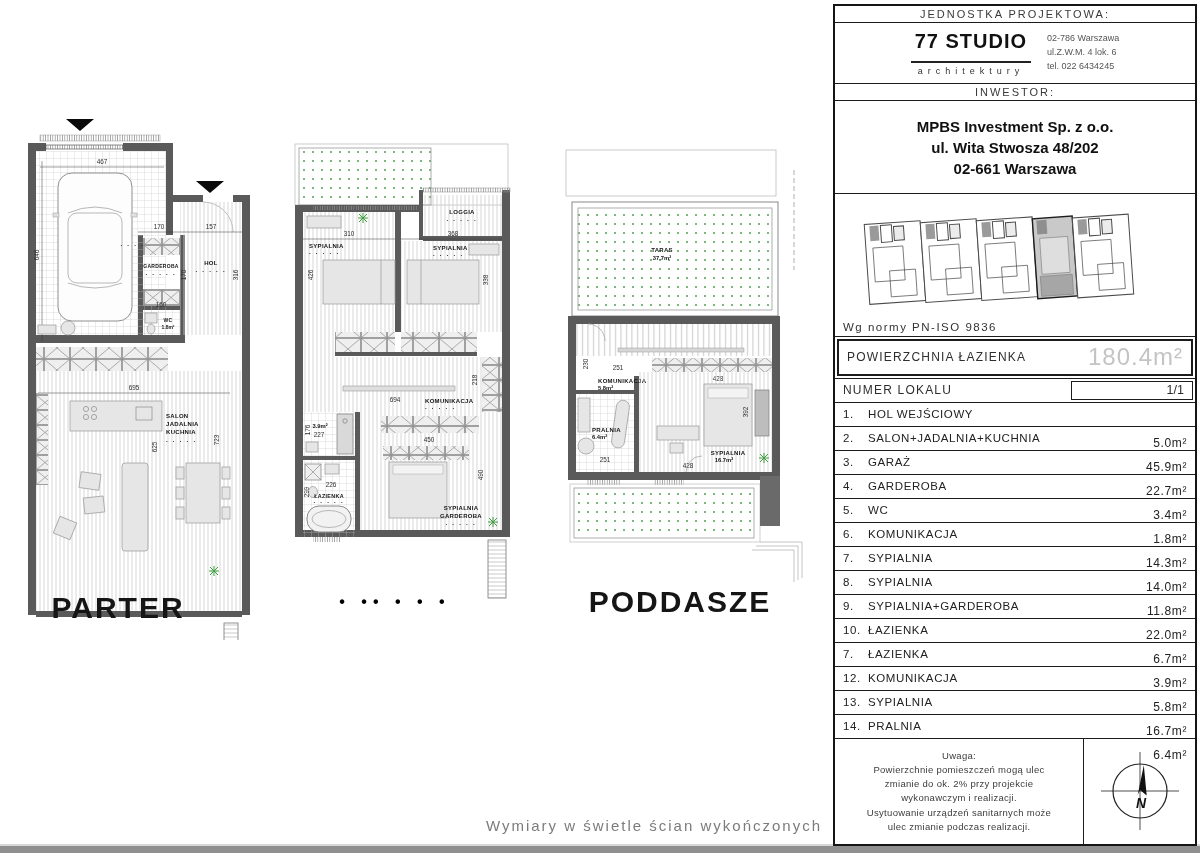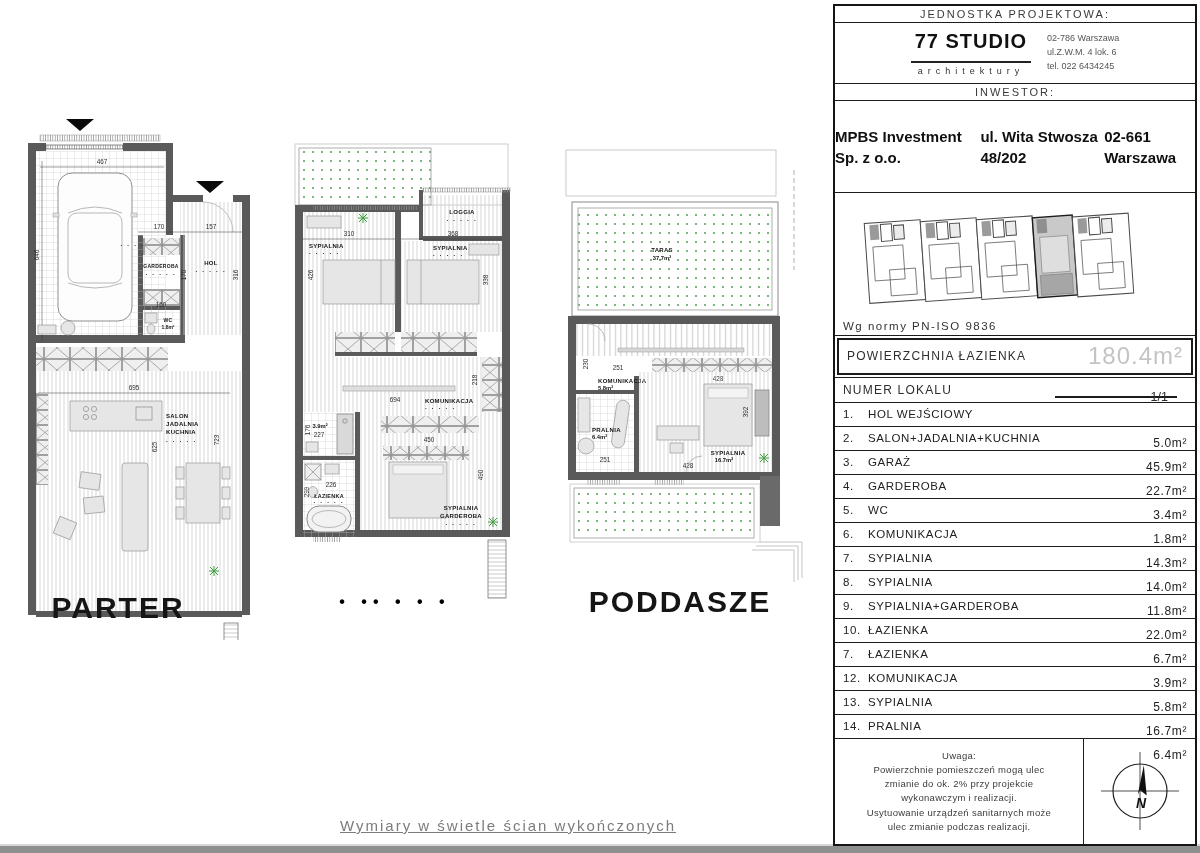--- a/index.html
+++ b/index.html
@@ -14,38 +14,38 @@
   .dots-label{font-size:16px;letter-spacing:6px;fill:#000;font-weight:bold;}
   .wall{fill:#5a5a5a;}
   .furn{fill:#e6e6e6;stroke:#979797;stroke-width:.7;}
   .panel{position:absolute;left:833px;top:4px;width:364px;height:842px;border:2px solid #151515;display:flex;flex-direction:column;color:#2e2e2e;background:#fff;}
   .hdr{height:18px;display:flex;align-items:center;justify-content:center;font-size:11px;letter-spacing:2px;color:#3a3a3a;border-bottom:1.5px solid #1c1c1c;}
   .studio{height:64px;display:flex;align-items:center;justify-content:center;gap:16px;border-bottom:1.5px solid #1c1c1c;}
   .logo{text-align:center;}
   .logo-name{font-size:20px;font-weight:800;letter-spacing:1px;color:#111;border-bottom:2px solid #222;padding:0 4px 8px;}
   .logo-sub{font-size:9px;letter-spacing:5px;color:#333;margin-top:3px;}
   .addr{font-size:9px;color:#555;line-height:1.55;}
-  .investor{height:97px;display:flex;flex-direction:row;align-items:center;justify-content:center;font-size:15px;font-weight:600;color:#101010;line-height:1.4;border-bottom:1.5px solid #1c1c1c;}
+  .investor{height:97px;display:flex;flex-direction:column;align-items:center;justify-content:center;font-size:15px;font-weight:600;color:#101010;line-height:1.4;border-bottom:1.5px solid #1c1c1c;}
   .siteplan{height:150px;position:relative;border-bottom:1.5px solid #1c1c1c;}
   .norm{position:absolute;left:8px;bottom:3px;font-size:11.5px;letter-spacing:1.5px;color:#333;}
   .sec-area{border-bottom:1.5px solid #1c1c1c;padding:2px;}
   .arearow{height:37px;border:2px solid #1c1c1c;display:flex;align-items:center;justify-content:space-between;padding:0 8px;}
   .arealabel{font-size:12px;letter-spacing:1.2px;}
   .areaval{font-size:24px;color:#c4c4c4;letter-spacing:1px;}
   .numrow{height:25px;display:flex;align-items:stretch;border-bottom:1.5px solid #1c1c1c;}
   .numlabel{flex:1;display:flex;align-items:center;padding-left:8px;font-size:12px;letter-spacing:1.2px;}
-  .numval{width:122px;margin:18px;border:1.5px solid #1c1c1c;display:flex;align-items:center;justify-content:flex-end;padding-right:8px;font-size:12.5px;}
+  .numval{width:122px;margin:2px;border:1.5px solid #1c1c1c;display:flex;align-items:center;justify-content:flex-end;padding-right:8px;font-size:12.5px;}
   .trow{height:24px;display:flex;border-bottom:1px solid #1c1c1c;font-size:11.5px;letter-spacing:.6px;color:#222;}
   .tlabel{flex:1;display:flex;align-items:center;padding-left:8px;gap:5px;}
   .tnum{min-width:20px;}
   .tval{width:122px;border-left:1px solid #1c1c1c;display:flex;align-items:center;justify-content:flex-end;padding-right:8px;font-size:12px;margin-top:40px;}
   .noterow{flex:1;display:flex;}
   .notetext{flex:1;display:flex;flex-direction:column;align-items:center;justify-content:center;font-size:9.5px;color:#3c3c3c;line-height:1.5;letter-spacing:.3px;padding:10px;text-align:center;}
   .compassbox{width:112px;border-left:1.5px solid #1c1c1c;display:flex;align-items:center;justify-content:center;}
-  .footer-note{position:absolute;left:340px;top:817px;width:482px;font-size:15px;letter-spacing:2px;color:#7c7c7c;text-decoration:underline;}
+  .footer-note{position:absolute;left:340px;top:817px;width:482px;text-align:right;font-size:15px;letter-spacing:2px;color:#7c7c7c;}
   .bbar{position:absolute;left:0;right:0;bottom:0;height:7px;background:#8f8f8f;}
   .bbar2{position:absolute;left:0;right:0;bottom:7px;height:2px;background:#d8d8d8;}
   .plan{position:absolute;}
 </style>
 </head>
 <body>
 
 <div class="sheet">
 
 <svg width="0" height="0" style="position:absolute" aria-hidden="true">

